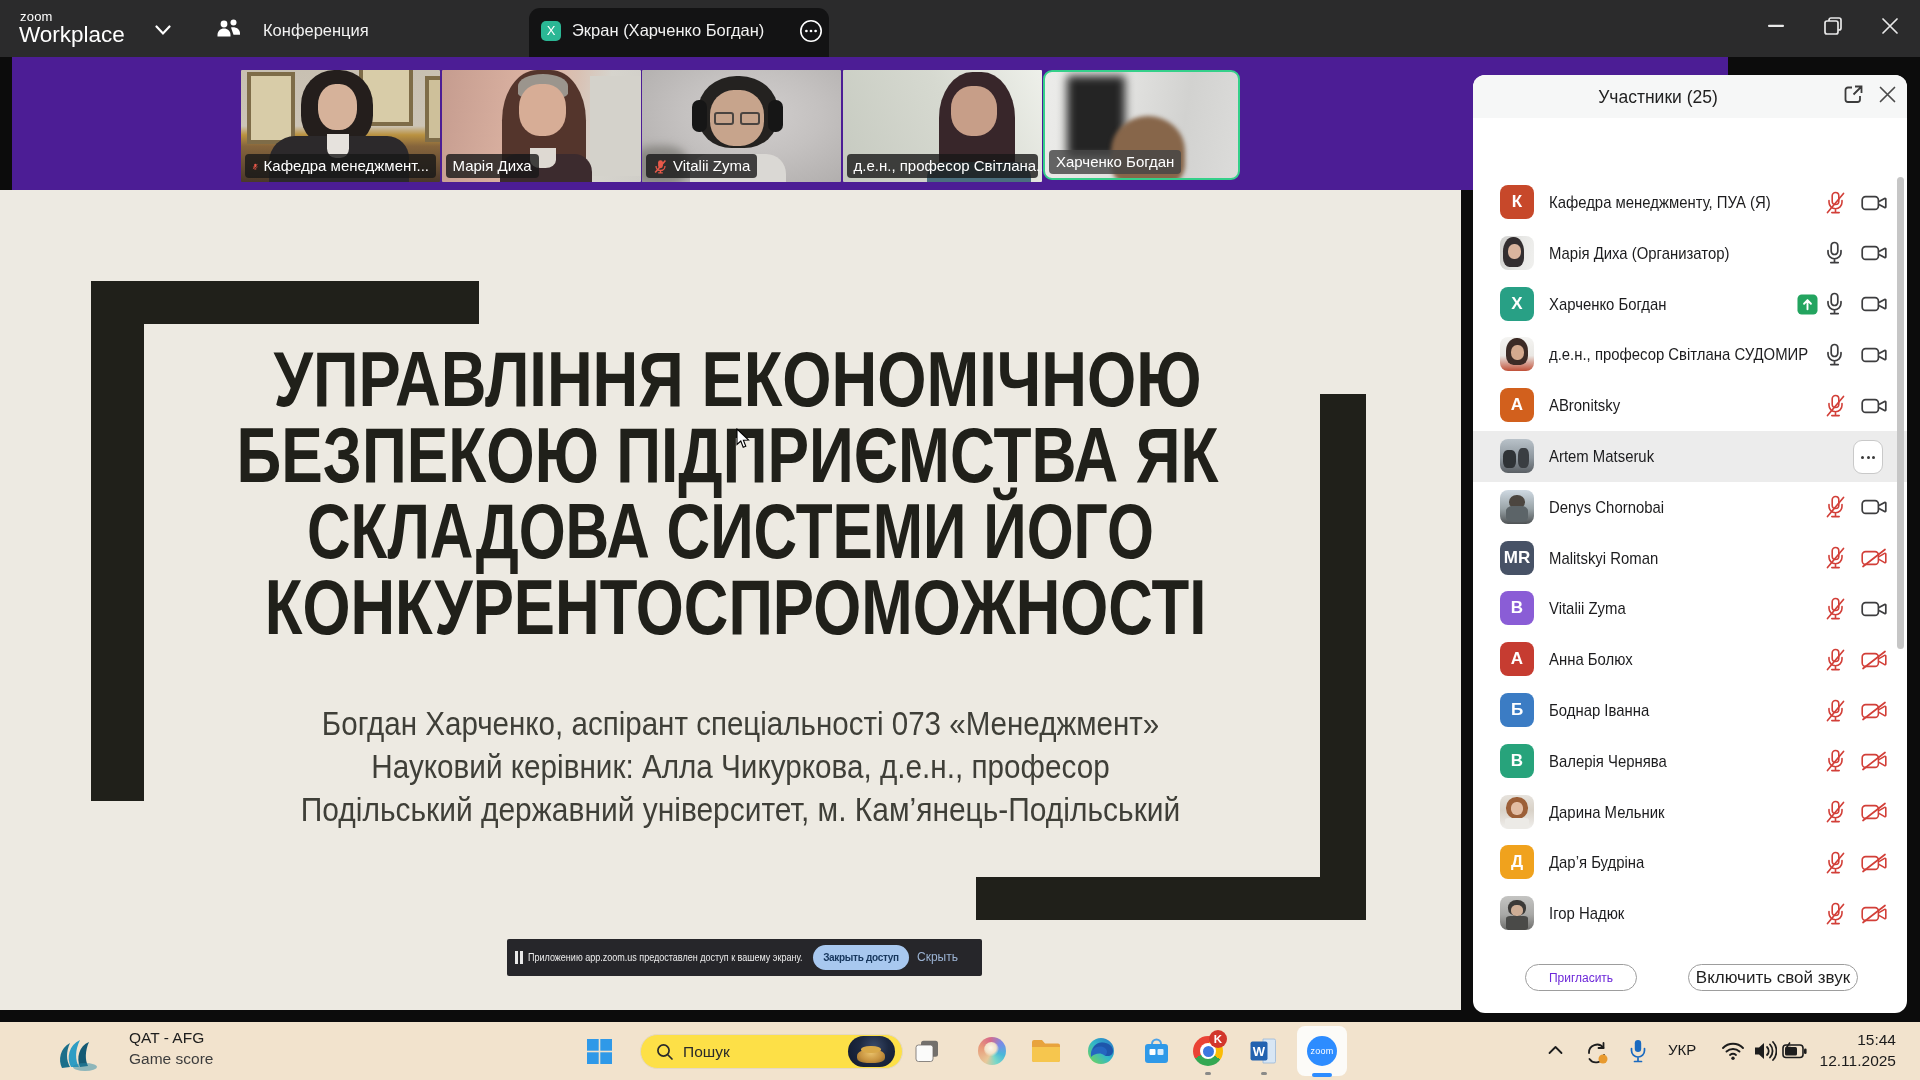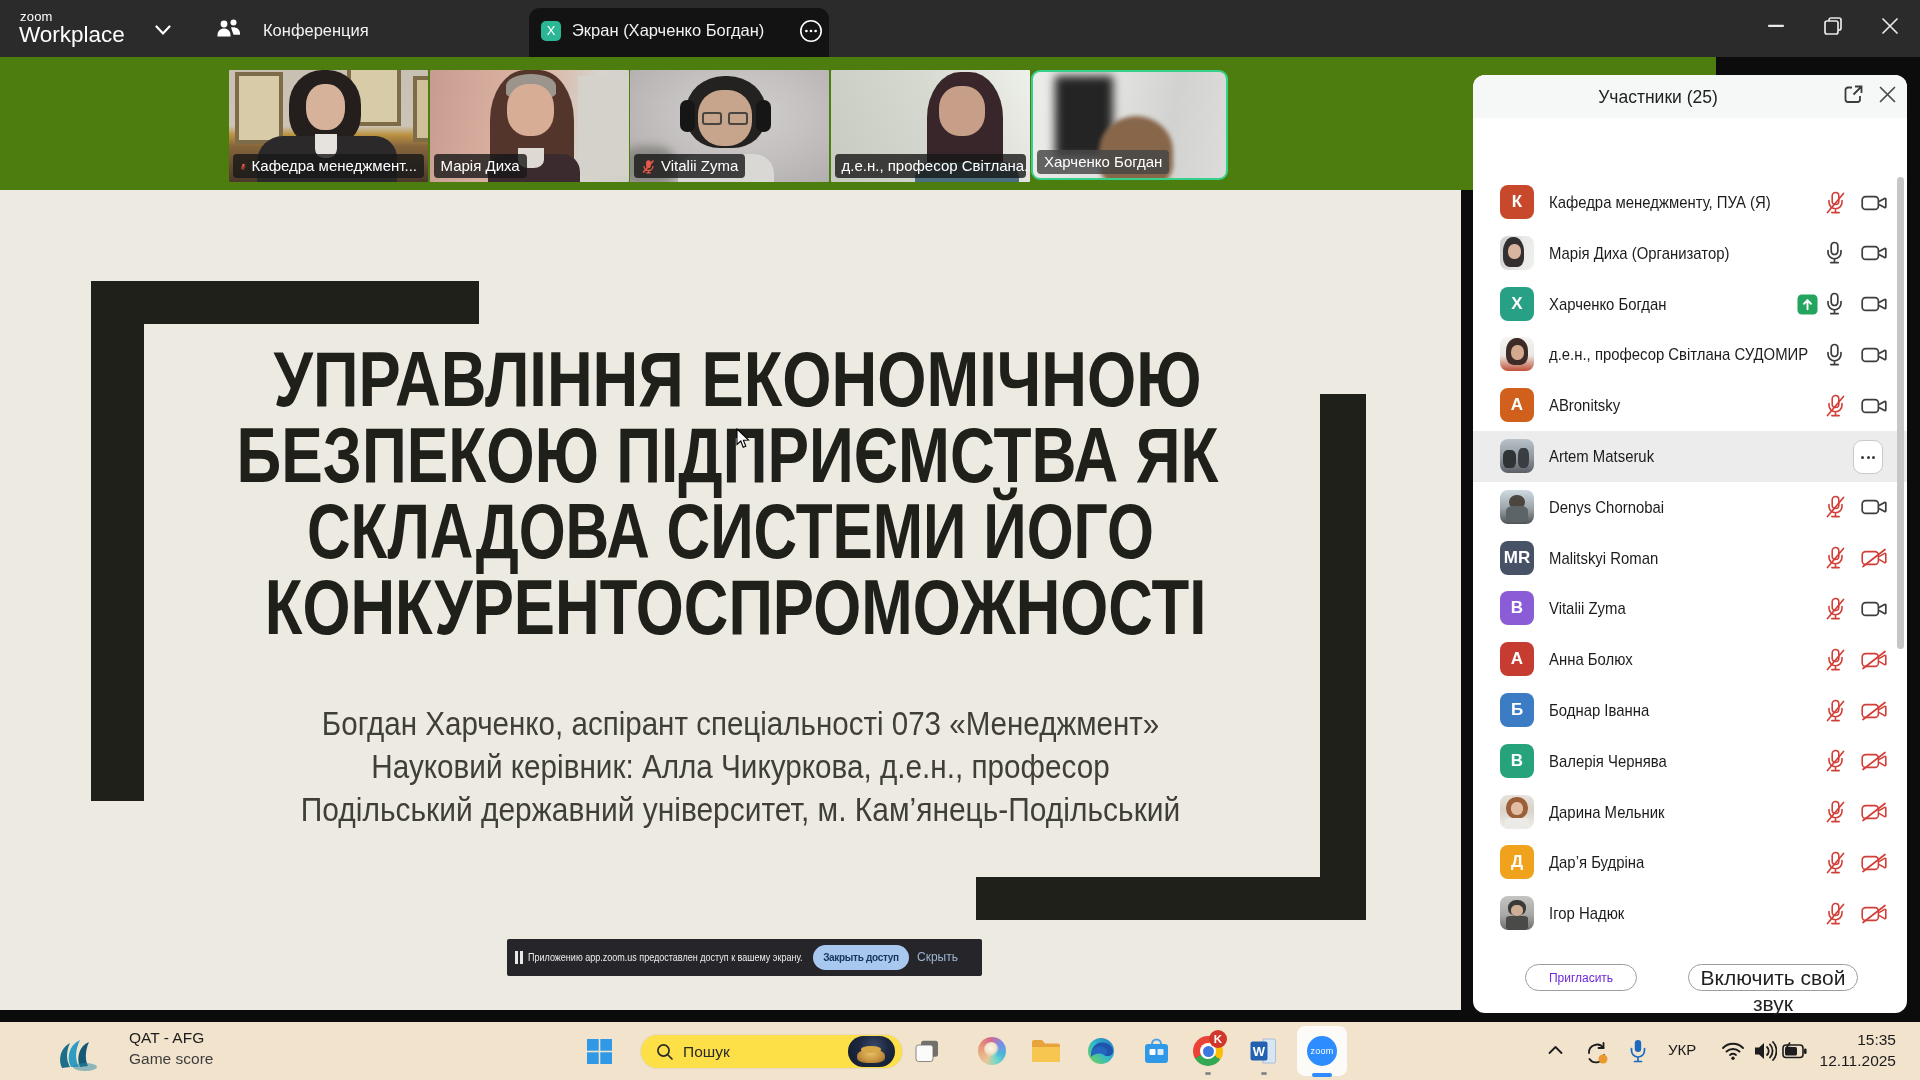--- a/index.html
+++ b/index.html
@@ -1,20 +1,20 @@
 <!DOCTYPE html>
 <html><head>
 <meta charset="utf-8">
 <style>
 * { margin:0; padding:0; box-sizing:border-box; }
 html,body { width:1920px; height:1080px; overflow:hidden; background:#0c0c0c;
   font-family:"Liberation Sans", sans-serif; }
 .abs { position:absolute; }
 #topbar { position:absolute; left:0; top:0; width:1920px; height:57px; background:#2b2b2c; }
-#strip { position:absolute; left:0; top:57px; width:1716px; height:133px; background:#4d7c0f; }
+#strip { position:absolute; left:12px; top:57px; width:1716px; height:133px; background:#4c1d95; }
 .thumb { position:absolute; top:13px; width:199px; height:112px; overflow:hidden; border-radius:1px; }
 .vlabel { position:absolute; left:4px; bottom:4px; height:24px; background:rgba(24,24,24,0.8);
   border-radius:4px; color:#fff; font-size:15px; line-height:24px; padding:0 7px; white-space:nowrap; display:flex; align-items:center; gap:5px;}
 #slide { position:absolute; left:0; top:190px; width:1461px; height:820px; background:#edeae2; overflow:hidden; }
 .dk { position:absolute; background:#20201a; }
 .tline { position:absolute; width:1461px; text-align:center; color:#20201a; font-weight:bold;
   font-size:77px; line-height:77px; white-space:nowrap; }
 .sline { position:absolute; width:1481px; text-align:center; color:#3f3f38;
   font-size:34px; line-height:34px; white-space:nowrap; }
 #panel { position:absolute; left:1473px; top:75px; width:434px; height:938px; background:#ffffff; border-radius:12px; }
@@ -394,21 +394,21 @@
           <svg width="26" height="20" viewBox="0 0 26 20">
             <rect x="1.2" y="3.6" width="16.2" height="12.8" rx="3.4" stroke="#d23f38" stroke-width="1.6" fill="none"></rect>
             <path d="M18 8.6 L23.6 5.4 a0.8 0.8 0 0 1 1.2 0.7 v7.8 a0.8 0.8 0 0 1-1.2 0.7 L18 11.4" stroke="#d23f38" stroke-width="1.6" fill="none" stroke-linejoin="round"></path>
             <path d="M2 18.5 L24 1.5" stroke="#d23f38" stroke-width="1.7" stroke-linecap="round"></path>
           </svg>
         </div>
       </div>
 </div>
   <div class="abs" style="left:423.5px; top:102px; width:7px; height:472px; background:#c6c6c6; border-radius:4px;"></div>
   <div class="abs" style="left:52px; top:889px; width:112px; height:27px; border:1.2px solid #9d9d9d; border-radius:13.5px; text-align:center; line-height:26px; font-size:12px; color:#6d28d9;">Пригласить</div>
-  <div class="abs" style="left:215px; top:889px; width:170px; height:27px; border:1.2px solid #9d9d9d; border-radius:13.5px; text-align:center; line-height:26px; font-size:21px; color:#1f1f1f;">Включить свой звук</div>
+  <div class="abs" style="left:215px; top:889px; width:170px; height:27px; border:1.2px solid #9d9d9d; border-radius:13.5px; text-align:center; line-height:26px; font-size:17px; color:#1f1f1f;">Включить свой звук</div>
 </div>
 <div id="taskbar">
   <svg class="abs" style="left:56px; top:16px;" width="44" height="34" viewBox="0 0 44 34">
     <path d="M6 30 C2 22 4 10 14 5 C10 14 10 22 14 29 Z" fill="#1b6f8a"></path>
     <path d="M15 29 C10 20 13 7 24 2 C19 12 19 22 23 29 Z" fill="#2e9dc4"></path>
     <path d="M24 29 C20 20 23 8 33 4 C29 13 29 22 32 28 Z" fill="#145a74"></path>
     <ellipse cx="29" cy="29" rx="12" ry="4" fill="#2a8aa8" opacity="0.5"></ellipse>
   </svg>
   <div class="abs" style="left:129px; top:7px; font-size:15.5px; color:#1d1d1d;">QAT - AFG</div>
   <div class="abs" style="left:129px; top:28px; font-size:15.5px; color:#3d3d3d;">Game score</div>
@@ -498,15 +498,15 @@
   <svg class="abs" style="left:1753px; top:18px;" width="24" height="22" viewBox="0 0 24 22">
     <path d="M2 7.5 h4 L11 3 v16 L6 14.5 H2 Z" fill="#1d1d1d"></path>
     <path d="M14 7 a5.5 5.5 0 0 1 0 8 M17 4.5 a9.5 9.5 0 0 1 0 13 M20 2 a13.5 13.5 0 0 1 0 18" stroke="#1d1d1d" stroke-width="1.8" fill="none" stroke-linecap="round"></path>
   </svg>
   <svg class="abs" style="left:1782px; top:19px;" width="25" height="20" viewBox="0 0 25 20">
     <rect x="1" y="4" width="20" height="12.5" rx="3" stroke="#1d1d1d" stroke-width="1.6" fill="none"></rect>
     <rect x="3" y="6" width="12" height="8.5" rx="1.5" fill="#1d1d1d"></rect>
     <rect x="22" y="7.5" width="2.6" height="5.5" rx="1.2" fill="#1d1d1d"></rect>
     <path d="M8 1.5 L4.5 6.5 h3 L5 11" stroke="#1d1d1d" stroke-width="1.5" fill="none"></path>
   </svg>
-  <div class="abs" style="right:24px; top:9px; width:80px; text-align:right; font-size:15.5px; color:#1b1b1b;">15:35</div>
+  <div class="abs" style="right:24px; top:9px; width:80px; text-align:right; font-size:15.5px; color:#1b1b1b;">15:44</div>
   <div class="abs" style="right:24px; top:30px; width:110px; text-align:right; font-size:15.5px; color:#1b1b1b;">12.11.2025</div>
 </div>
 
 </body></html>

